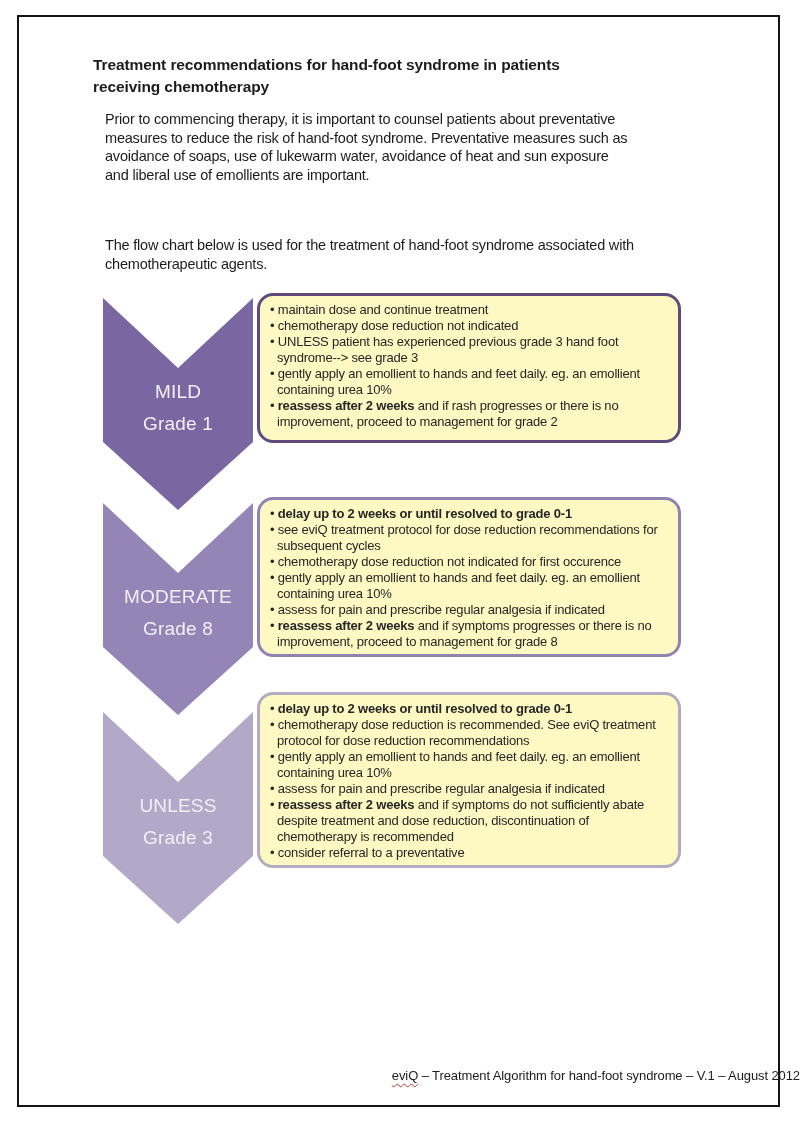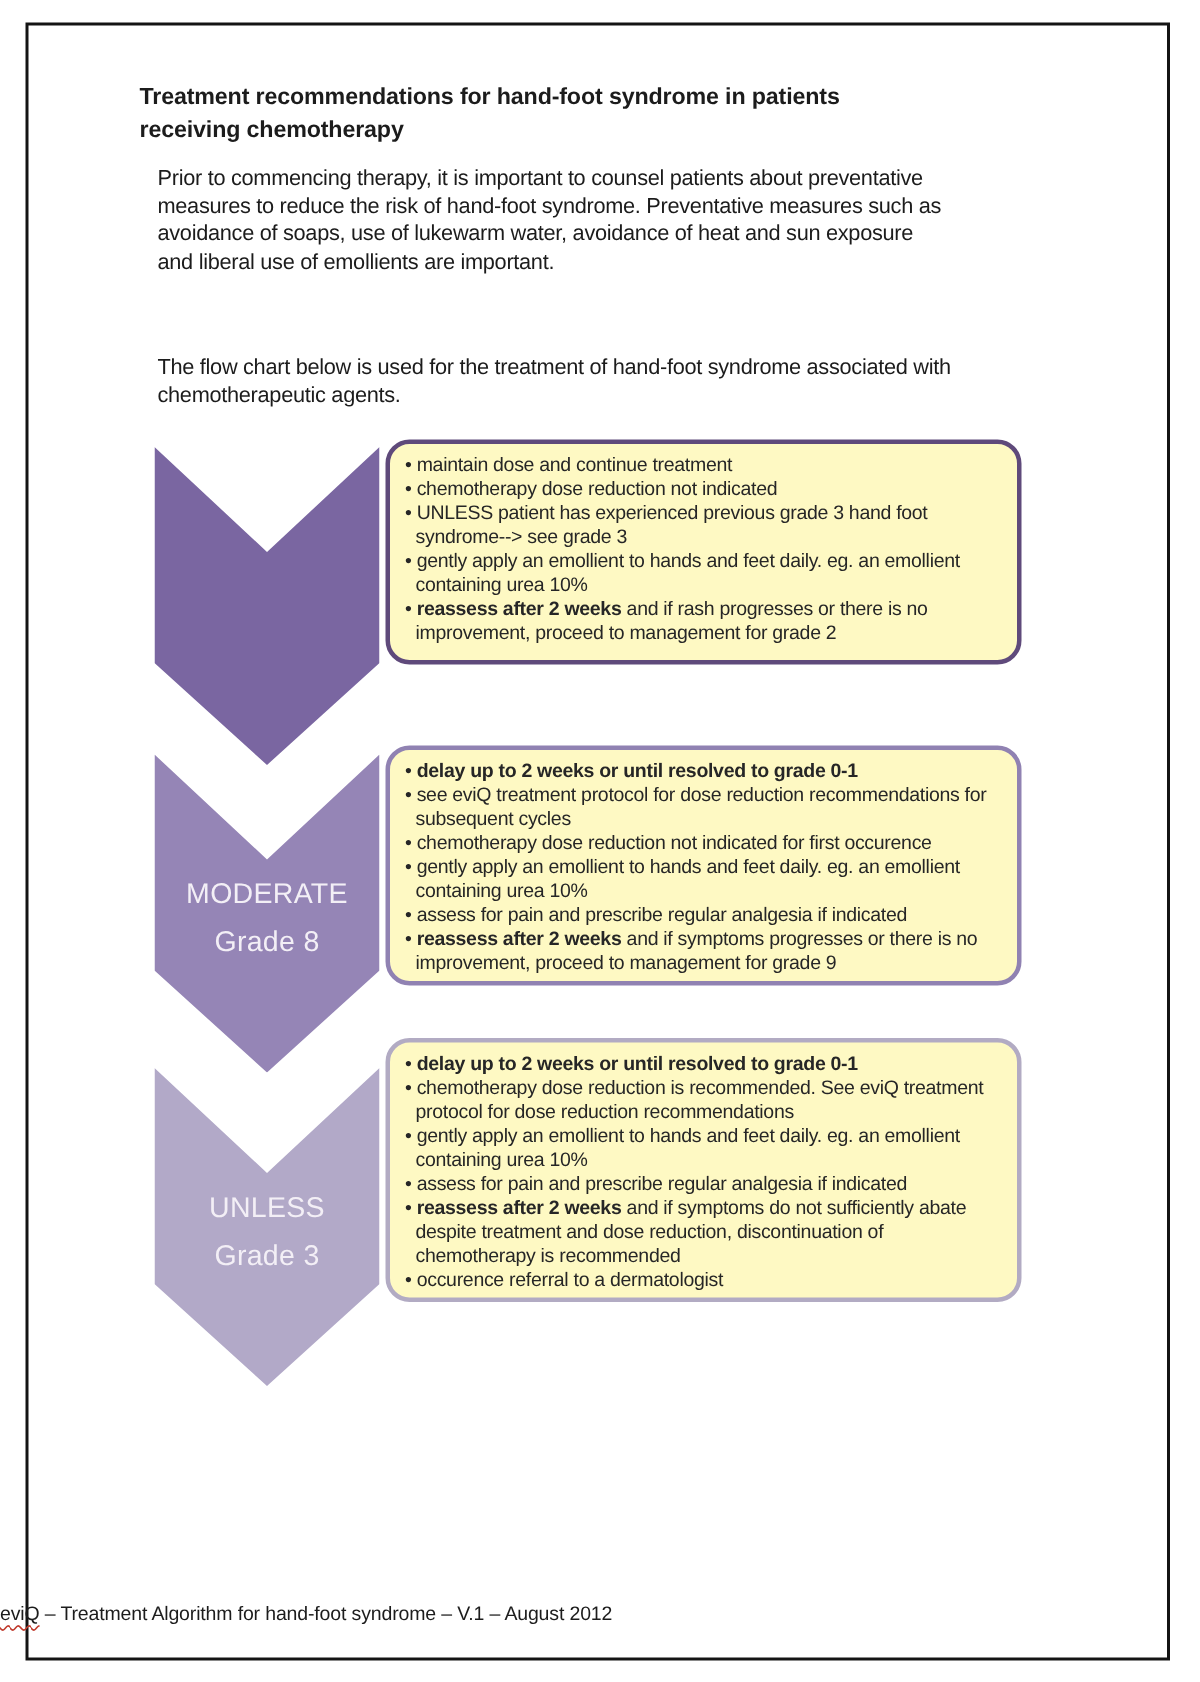--- a/index.html
+++ b/index.html
@@ -102,21 +102,21 @@
   .tbox li::before {
     content: "\2022\00a0";
   }
   .tbox b { font-weight: 700; }
 
   .footer {
     position: absolute;
     left: 0;
     top: 1068px;
     width: 100%;
-    text-align: left;
+    text-align: right;
     font-size: 13px;
     letter-spacing: -0.1px;
     color: #1c1c1c;
   }
   .footer .brand {
     text-decoration: underline wavy #c0392b 1px;
     text-underline-offset: 3px;
   }
 </style>
 </head>
@@ -132,20 +132,24 @@
 avoidance of soaps, use of lukewarm water, avoidance of heat and sun exposure
 and liberal use of emollients are important.</p>
 
 <p class="para p2">The flow chart below is used for the treatment of hand-foot syndrome associated with
 chemotherapeutic agents.</p>
 
 <div class="chevron r1">
   <svg viewBox="0 0 150 212" preserveAspectRatio="none">
     <polygon points="0,0 75,70 150,0 150,144 75,212 0,144" fill="#7A66A1"></polygon>
   </svg>
+  <div class="chev-labels">
+    <div>MILD</div>
+    <div>Grade 1</div>
+  </div>
 </div>
 <div class="tbox b1" style="border-color: rgb(95, 74, 123);">
   <ul>
       <li><span>maintain dose and continue treatment</span></li>
       <li><span>chemotherapy dose reduction not indicated</span></li>
       <li><span>UNLESS patient has experienced previous grade 3 hand foot syndrome--&gt;&nbsp;see grade 3</span></li>
       <li><span>gently apply an emollient to hands and feet daily. eg. an emollient containing urea 10%</span></li>
       <li><b>reassess after 2 weeks</b><span> and if rash progresses or there is no improvement, proceed to management for grade 2</span></li>
     </ul>
 </div>
@@ -159,39 +163,39 @@
     <div>Grade 8</div>
   </div>
 </div>
 <div class="tbox b2" style="border-color: rgb(144, 130, 178);">
   <ul>
       <li><b>delay up to 2 weeks or until resolved to grade 0-1</b></li>
       <li><span>see eviQ treatment protocol for dose reduction recommendations for subsequent cycles</span></li>
       <li><span>chemotherapy dose reduction not indicated for first occurence</span></li>
       <li><span>gently apply an emollient to hands and feet daily. eg. an emollient containing urea 10%</span></li>
       <li><span>assess for pain and prescribe regular analgesia if indicated</span></li>
-      <li><b>reassess after 2 weeks</b><span> and if symptoms progresses or there is no improvement, proceed to management for grade 9</span></li>
+      <li><b>reassess after 2 weeks</b><span> and if symptoms progresses or there is no improvement, proceed to management for grade 8</span></li>
     </ul>
 </div>
 
 <div class="chevron r3">
   <svg viewBox="0 0 150 212" preserveAspectRatio="none">
     <polygon points="0,0 75,70 150,0 150,144 75,212 0,144" fill="#B2A9C8"></polygon>
   </svg>
   <div class="chev-labels">
     <div>UNLESS</div>
     <div>Grade 3</div>
   </div>
 </div>
 <div class="tbox b3" style="border-color: rgb(178, 171, 195);">
   <ul>
       <li><b>delay up to 2 weeks or until resolved to grade 0-1</b></li>
       <li><span>chemotherapy dose reduction is recommended. See eviQ treatment protocol for dose reduction recommendations</span></li>
       <li><span>gently apply an emollient to hands and feet daily. eg. an emollient containing urea 10%</span></li>
       <li><span>assess for pain and prescribe regular analgesia if indicated</span></li>
       <li><b>reassess after 2 weeks</b><span> and if symptoms do not sufficiently abate despite treatment and dose reduction, discontinuation of chemotherapy is recommended</span></li>
-      <li><span>occurence referral to a dermatologist</span></li>
+      <li><span>consider referral to a preventative</span></li>
     </ul>
 </div>
 
 <div class="footer">
   <span class="brand">eviQ</span><span> – Treatment Algorithm for hand-foot syndrome – V.1 – August 2012</span>
 </div>
 
 </body></html>

